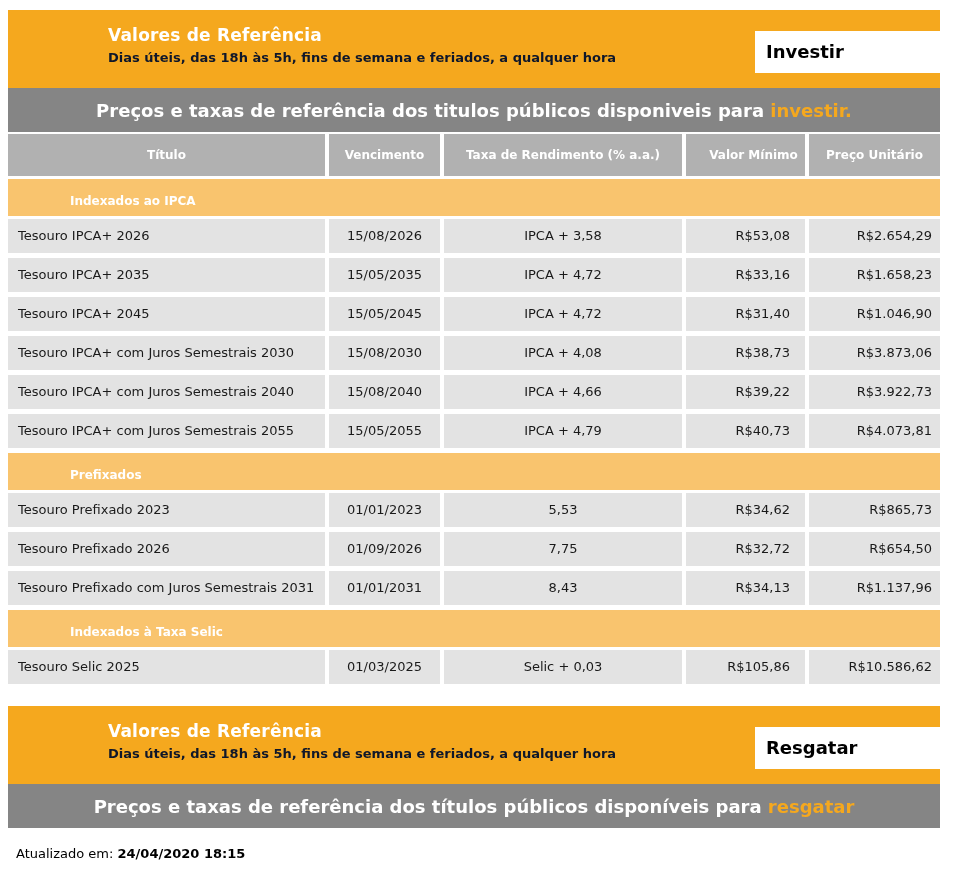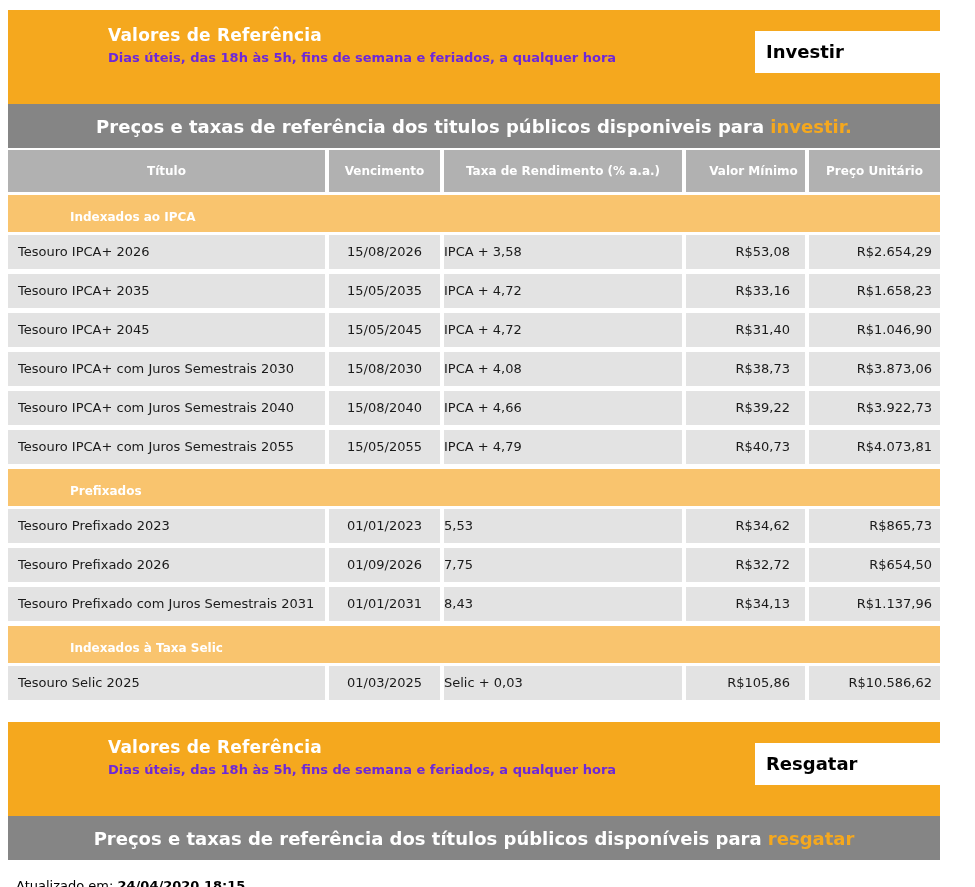--- a/index.html
+++ b/index.html
@@ -17,26 +17,26 @@
     font-family:"DejaVu Sans","Liberation Sans",sans-serif;
     color:var(--text);
     position:relative;
     overflow:hidden;
   }
   .content{margin:10px 0 0 8px;width:932px;}
 
   
   .band{
     background:var(--orange);
-    height:94px;
+    height:78px;
     position:relative;
   }
   .band-text{padding:15px 0 0 100px;}
   .band-title{color:#fff;font-weight:bold;font-size:17px;letter-spacing:.2px;}
-  .band-subtitle{color:#6d28d9;font-weight:bold;font-size:13px;margin-top:5px;}
+  .band-subtitle{color:#0f172a;font-weight:bold;font-size:13px;margin-top:5px;}
   .band-tab{
     position:absolute;top:21px;left:747px;width:228px;height:42px;
     background:#fff;color:#000;
     font-size:18px;font-weight:bold;
     line-height:42px;padding-left:11px;
     cursor:pointer;
   }
 
   
   .subbar{
@@ -76,21 +76,21 @@
     margin-bottom:3px;
   }
   .data-row{
     height:34px;line-height:34px;
     font-size:13px;
     margin-bottom:5px;
   }
   .data-row .cell{background:var(--row-gray);}
   .data-row .c0{text-align:left;padding-left:10px;}
   .data-row .c1{text-align:center;}
-  .data-row .c2{}
+  .data-row .c2{text-align:center;}
   .data-row .c3{text-align:right;padding-right:15px;}
   .data-row .c4{text-align:right;padding-right:8px;}
 
   .block2{margin-top:22px;}
 
   .footer{
     margin:18px 0 0 8px;
     font-size:13px;color:#000;
   }
   .footer span{white-space:pre-wrap;}

